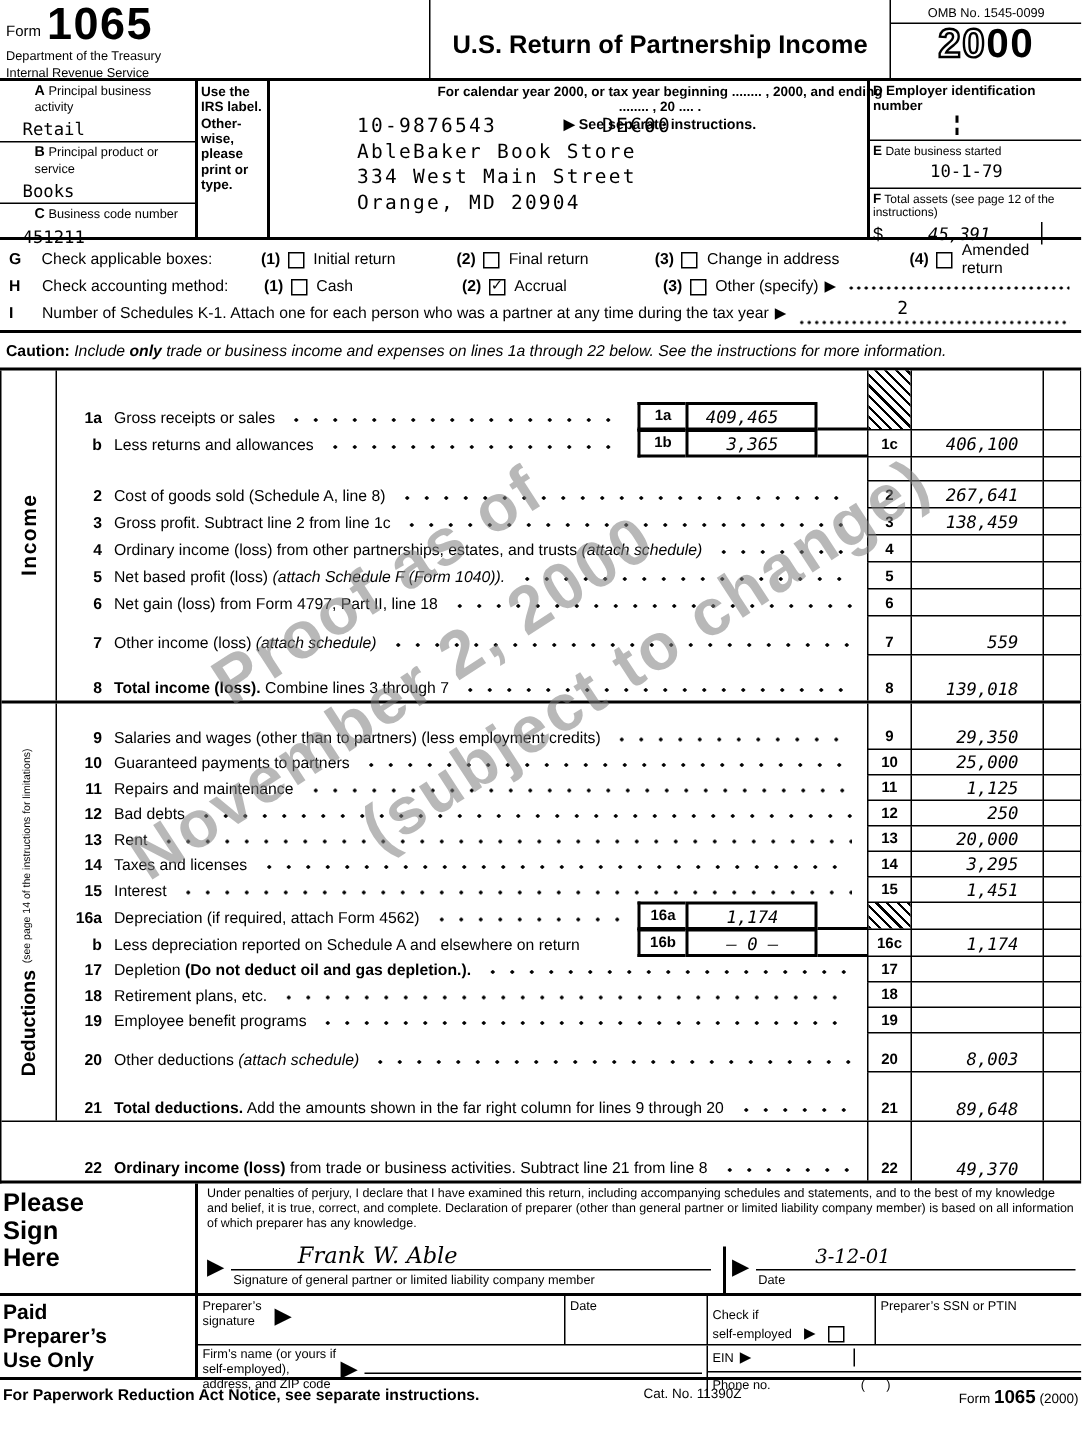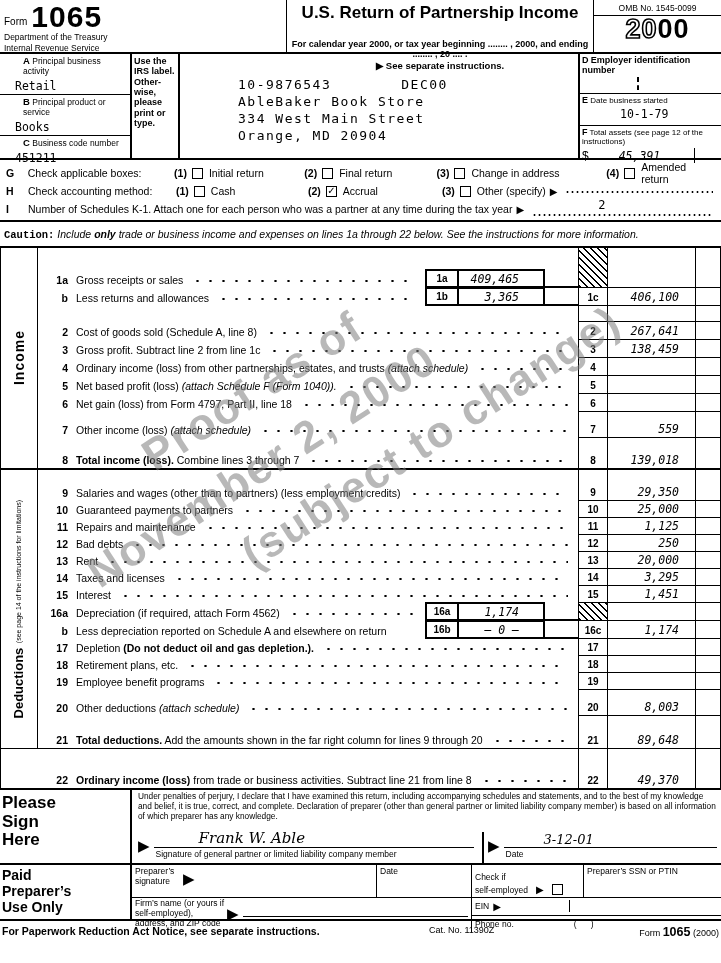--- a/index.html
+++ b/index.html
@@ -19,21 +19,21 @@
   .watermark .w2 { margin-left:10px; }
   .watermark .w3 { margin-left:150px; }
 
   
   .hdr { display:flex; border-bottom:2px solid #000; height:54px; }
   .hdr-left { width:287px; border-right:1.5px solid #000; padding:2px 4px; }
   .formline { display:flex; align-items:flex-start; }
   .formword { font-size:10px; margin-top:14px; }
   .formnum { font-size:30px; font-weight:bold; letter-spacing:1px; margin-left:4px; line-height:30px; }
   .agency { font-size:8.5px; line-height:1.25; }
-  .hdr-center { flex:1; text-align:center; padding-top:3px; }
+  .hdr-center { flex:1; text-align:center; padding-top:20px; }
   .hdr-title { font-size:17px; font-weight:bold; }
   .hdr-cal { font-size:9px; font-weight:bold; margin-top:16px; }
   .hdr-see { font-size:9.5px; font-weight:bold; margin-top:1px; }
   .hdr-right { width:128px; border-left:1.5px solid #000; text-align:center; }
   .omb { font-size:8.5px; padding:3px 2px 2px; border-bottom:1.5px solid #000; }
   .year { font-size:27px; font-weight:bold; letter-spacing:1px; line-height:26px; }
   .year .out { color:#fff; -webkit-text-stroke:1.6px #000; }
 
   
   .entity { display:flex; border-bottom:2.5px solid #000; height:106px; }
@@ -72,21 +72,21 @@
   .o3 { width:150px; }
   .o3x { flex:1; display:flex; align-items:center; }
   .fill-dot { flex:1; height:5px; align-self:flex-end; margin:0 2px 3px 4px;
     background-image:radial-gradient(circle, #000 0.9px, transparent 1.2px); background-size:5px 4px; background-repeat:repeat-x; background-position:left bottom; }
   .iarrow { font-size:10px; margin:0 4px; }
   .ival2 { position:relative; flex:1; text-align:left; }
   .ival2 .v { font-family:"DejaVu Sans Mono", monospace; font-size:12px; margin-left:70px; }
 
   
   .caution { font-size:10.5px; padding:6px 4px 5px 4px; border-bottom:2px solid #000; font-style:italic; }
-  .caution .cb1 { font-weight:bold; font-style:normal;font-family:Liberation Mono, monospace; }
+  .caution .cb1 { font-weight:bold; font-style:normal; }
   .caution b { font-weight:bold; }
 
   
   .table { border-left:1.5px solid #000; border-bottom:2.5px solid #000; }
   .tgroup { display:flex; }
   .tg-inc { border-bottom:2.5px solid #000; }
   .tg-ded { border-bottom:1.5px solid #000; }
   .sidebar { width:37px; border-right:1.5px solid #000; position:relative; display:flex; align-items:center; justify-content:center; }
   .sidebar.nob { border-right:none; }
   .vtext { writing-mode:vertical-rl; transform:rotate(180deg); white-space:nowrap; text-align:center; }

